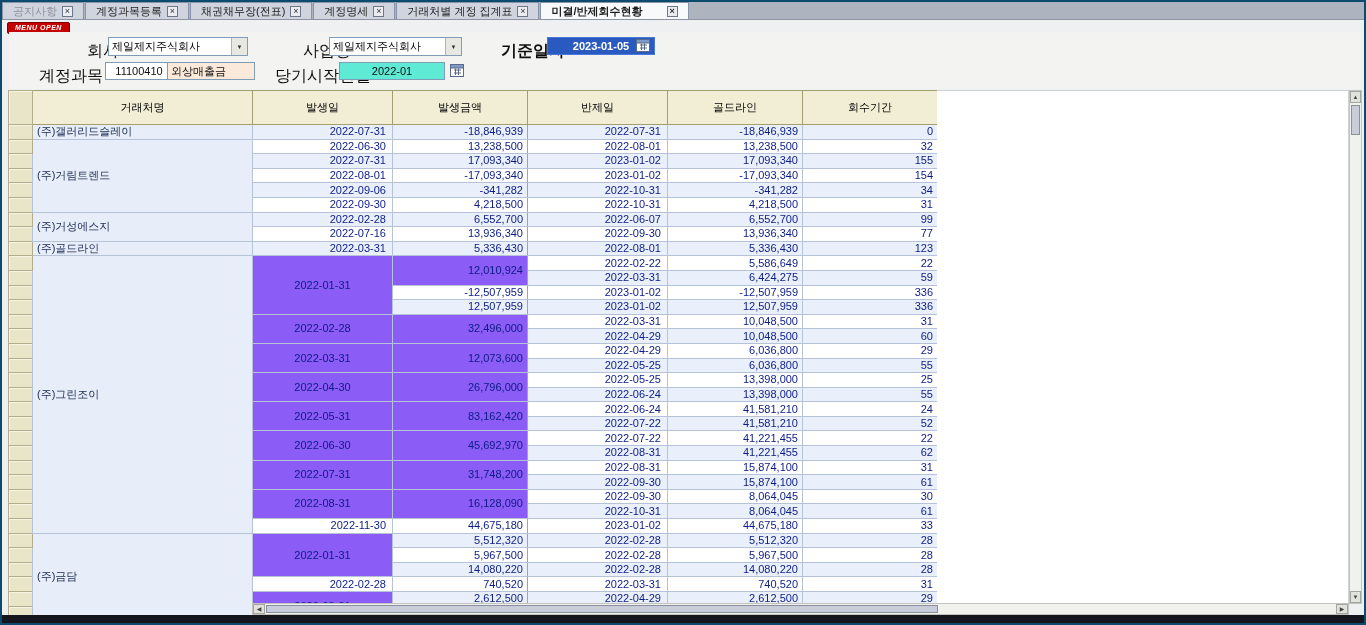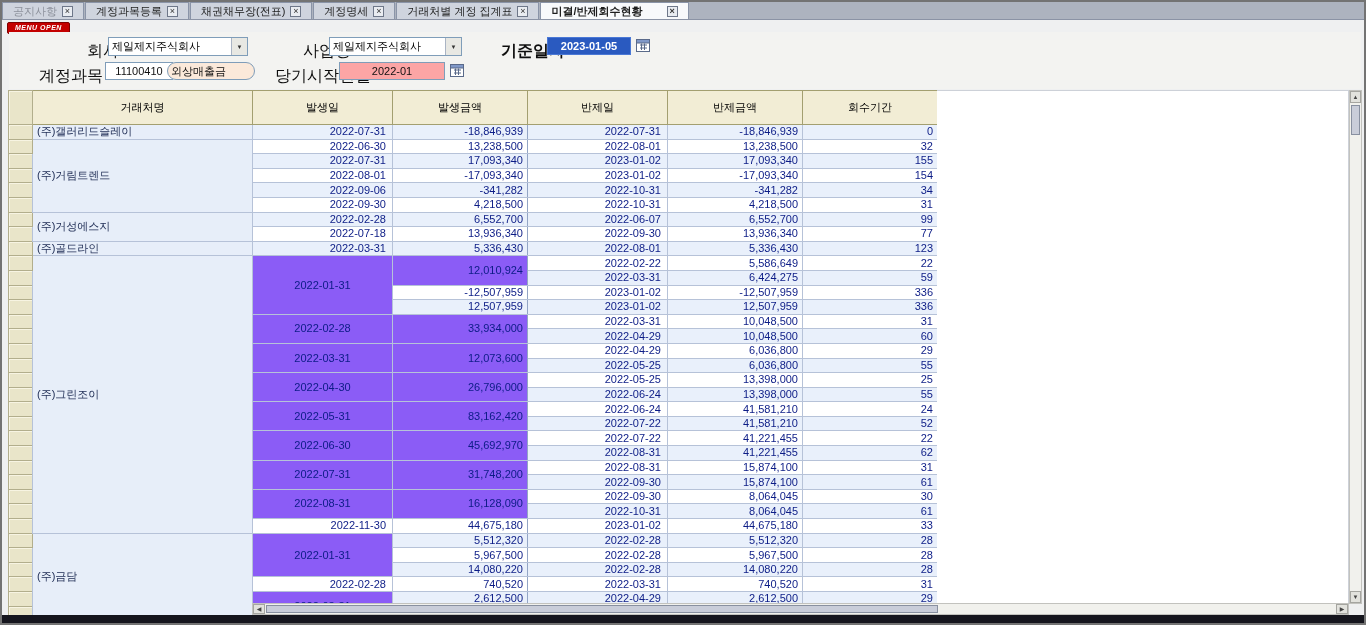--- a/index.html
+++ b/index.html
@@ -1,19 +1,19 @@
 <!DOCTYPE html>
 <html><head>
 <meta charset="utf-8">
 <style>
   * { margin:0; padding:0; box-sizing:border-box; }
   html,body { width:1366px; height:625px; overflow:hidden; background:#9aa2ae;
               font-family:"Liberation Sans", sans-serif; }
   .window { position:relative; width:1366px; height:625px; background:#eff0f1;
-            border:2px solid #737373; overflow:hidden; }
+            border:2px solid #0c4a6e; overflow:hidden; }
 
   
   .tabbar { position:absolute; left:0; top:0; width:100%; height:18px;
             background:#adb3bf; border-bottom:1px solid #8b93a5;
             display:flex; align-items:flex-end; }
   .tab { height:17px; display:flex; align-items:center; gap:5px; padding:0 10px;
          background:#cfd4de; border:1px solid #8a94a8; border-bottom:none;
          font-size:11px; color:#1d1d1d; margin-right:1px; white-space:nowrap; }
   .tab.active { background:#f8f9fb; font-weight:bold;gap:24px; }
   .tab.disabled .tlabel { color:#8d929c; }
@@ -33,22 +33,22 @@
            display:flex; align-items:stretch; }
   .combo .cv { flex:1; font-size:11px; line-height:17px; padding:0 3px; color:#000;
                white-space:nowrap; overflow:hidden; }
   .combo .cbtn { width:16px; background:#e8e8e3; border-left:1px solid #aab4c4;
                  display:flex; align-items:center; justify-content:center;
                  font-size:6px; color:#333; cursor:pointer; }
   .tinput { position:absolute; height:18px; border:1px solid #7f9db9; font-size:11px;
             font-family:inherit; padding:0 3px; background:#fff; color:#101010; }
   .tinput.selected { background:#2a5ac0; color:#fff; text-align:center; font-weight:bold;
                      border:1px solid #4a78d6; }
-  .tinput.peach { background:#fbe9da;border-radius:9px; }
-  .tinput.cyan  { background:#fca5a5; text-align:center; }
+  .tinput.peach { background:#fbe9da; }
+  .tinput.cyan  { background:#5eead4; text-align:center; }
   .calbtn { position:absolute; width:15px; height:15px; background:none; border:none;
             cursor:pointer; padding:0; }
 
   
   .grid-table { position:absolute; left:6px; top:88px; border-collapse:collapse;
                 table-layout:fixed; font-size:11px; }
   .grid-table th, .grid-table td { border:1px solid #b6c2d8; overflow:hidden;
                                    white-space:nowrap; line-height:13px; }
   .grid-table thead th { background:#f2edd5; border:1px solid #a39f70; height:34px;
                          font-weight:normal; color:#000; text-align:center; }
@@ -128,21 +128,21 @@
       <span class="cbtn">▼</span>
     </div>
 
     <span class="flabel" style="left:294px; top:9px;">사업장</span>
     <div class="combo" style="left:320px; top:5px; width:133px;">
       <span class="cv">제일제지주식회사</span>
       <span class="cbtn">▼</span>
     </div>
 
     <span class="flabel" style="left:492px; top:9px; font-weight:bold;">기준일자</span>
-    <input class="tinput selected" style="left: 538px; top: 5px; width: 84px;" value="2023-01-05">
+    <input class="tinput selected" style="left: 538px; top: 5px; width: 108px;" value="2023-01-05">
     <button class="calbtn" style="left:626px; top:6px;">
       <svg width="14" height="14" viewBox="0 0 14 14">
           <rect x="0.5" y="1.5" width="13" height="12" fill="#ffffff" stroke="#5a6a8a"></rect>
           <rect x="0.5" y="1.5" width="13" height="3.5" fill="#8098c8" stroke="#5a6a8a"></rect>
           <line x1="4" y1="7" x2="11" y2="7" stroke="#5a6a8a"></line>
           <line x1="4" y1="10" x2="11" y2="10" stroke="#5a6a8a"></line>
           <line x1="5.5" y1="5.5" x2="5.5" y2="12" stroke="#5a6a8a"></line>
           <line x1="8.5" y1="5.5" x2="8.5" y2="12" stroke="#5a6a8a"></line>
         </svg>
     </button>
@@ -175,21 +175,21 @@
         <col style="width:135px">
         <col style="width:135px">
     </colgroup>
     <thead>
       <tr>
         <th class="corner"></th>
         <th>거래처명</th>
         <th>발생일</th>
         <th>발생금액</th>
         <th>반제일</th>
-        <th>반제금액</th>
+        <th>골드라인</th>
         <th>회수기간</th>
       </tr>
     </thead>
     <tbody>
         <tr>
           <td class="rowhdr"></td>
           <td class="c0 even">(주)갤러리드슬레이</td>
           <td class="c1 even">2022-07-31</td>
           <td class="c2 even">-18,846,939</td>
           <td class="c3 even">2022-07-31</td>
@@ -241,21 +241,21 @@
           <td class="rowhdr"></td>
           <td rowspan="2" class="c0 sp">(주)거성에스지</td>
           <td class="c1 even">2022-02-28</td>
           <td class="c2 even">6,552,700</td>
           <td class="c3 even">2022-06-07</td>
           <td class="c4 even">6,552,700</td>
           <td class="c5 even">99</td>
         </tr>
         <tr>
           <td class="rowhdr"></td>
-          <td class="c1 odd">2022-07-18</td>
+          <td class="c1 odd">2022-07-16</td>
           <td class="c2 odd">13,936,340</td>
           <td class="c3 odd">2022-09-30</td>
           <td class="c4 odd">13,936,340</td>
           <td class="c5 odd">77</td>
         </tr>
         <tr>
           <td class="rowhdr"></td>
           <td class="c0 even">(주)골드라인</td>
           <td class="c1 even">2022-03-31</td>
           <td class="c2 even">5,336,430</td>
@@ -288,21 +288,21 @@
         <tr>
           <td class="rowhdr"></td>
           <td class="c2 even">12,507,959</td>
           <td class="c3 even">2023-01-02</td>
           <td class="c4 even">12,507,959</td>
           <td class="c5 even">336</td>
         </tr>
         <tr>
           <td class="rowhdr"></td>
           <td rowspan="2" class="c1 sp">2022-02-28</td>
-          <td rowspan="2" class="c2 sp">33,934,000</td>
+          <td rowspan="2" class="c2 sp">32,496,000</td>
           <td class="c3 odd">2022-03-31</td>
           <td class="c4 odd">10,048,500</td>
           <td class="c5 odd">31</td>
         </tr>
         <tr>
           <td class="rowhdr"></td>
           <td class="c3 even">2022-04-29</td>
           <td class="c4 even">10,048,500</td>
           <td class="c5 even">60</td>
         </tr>

